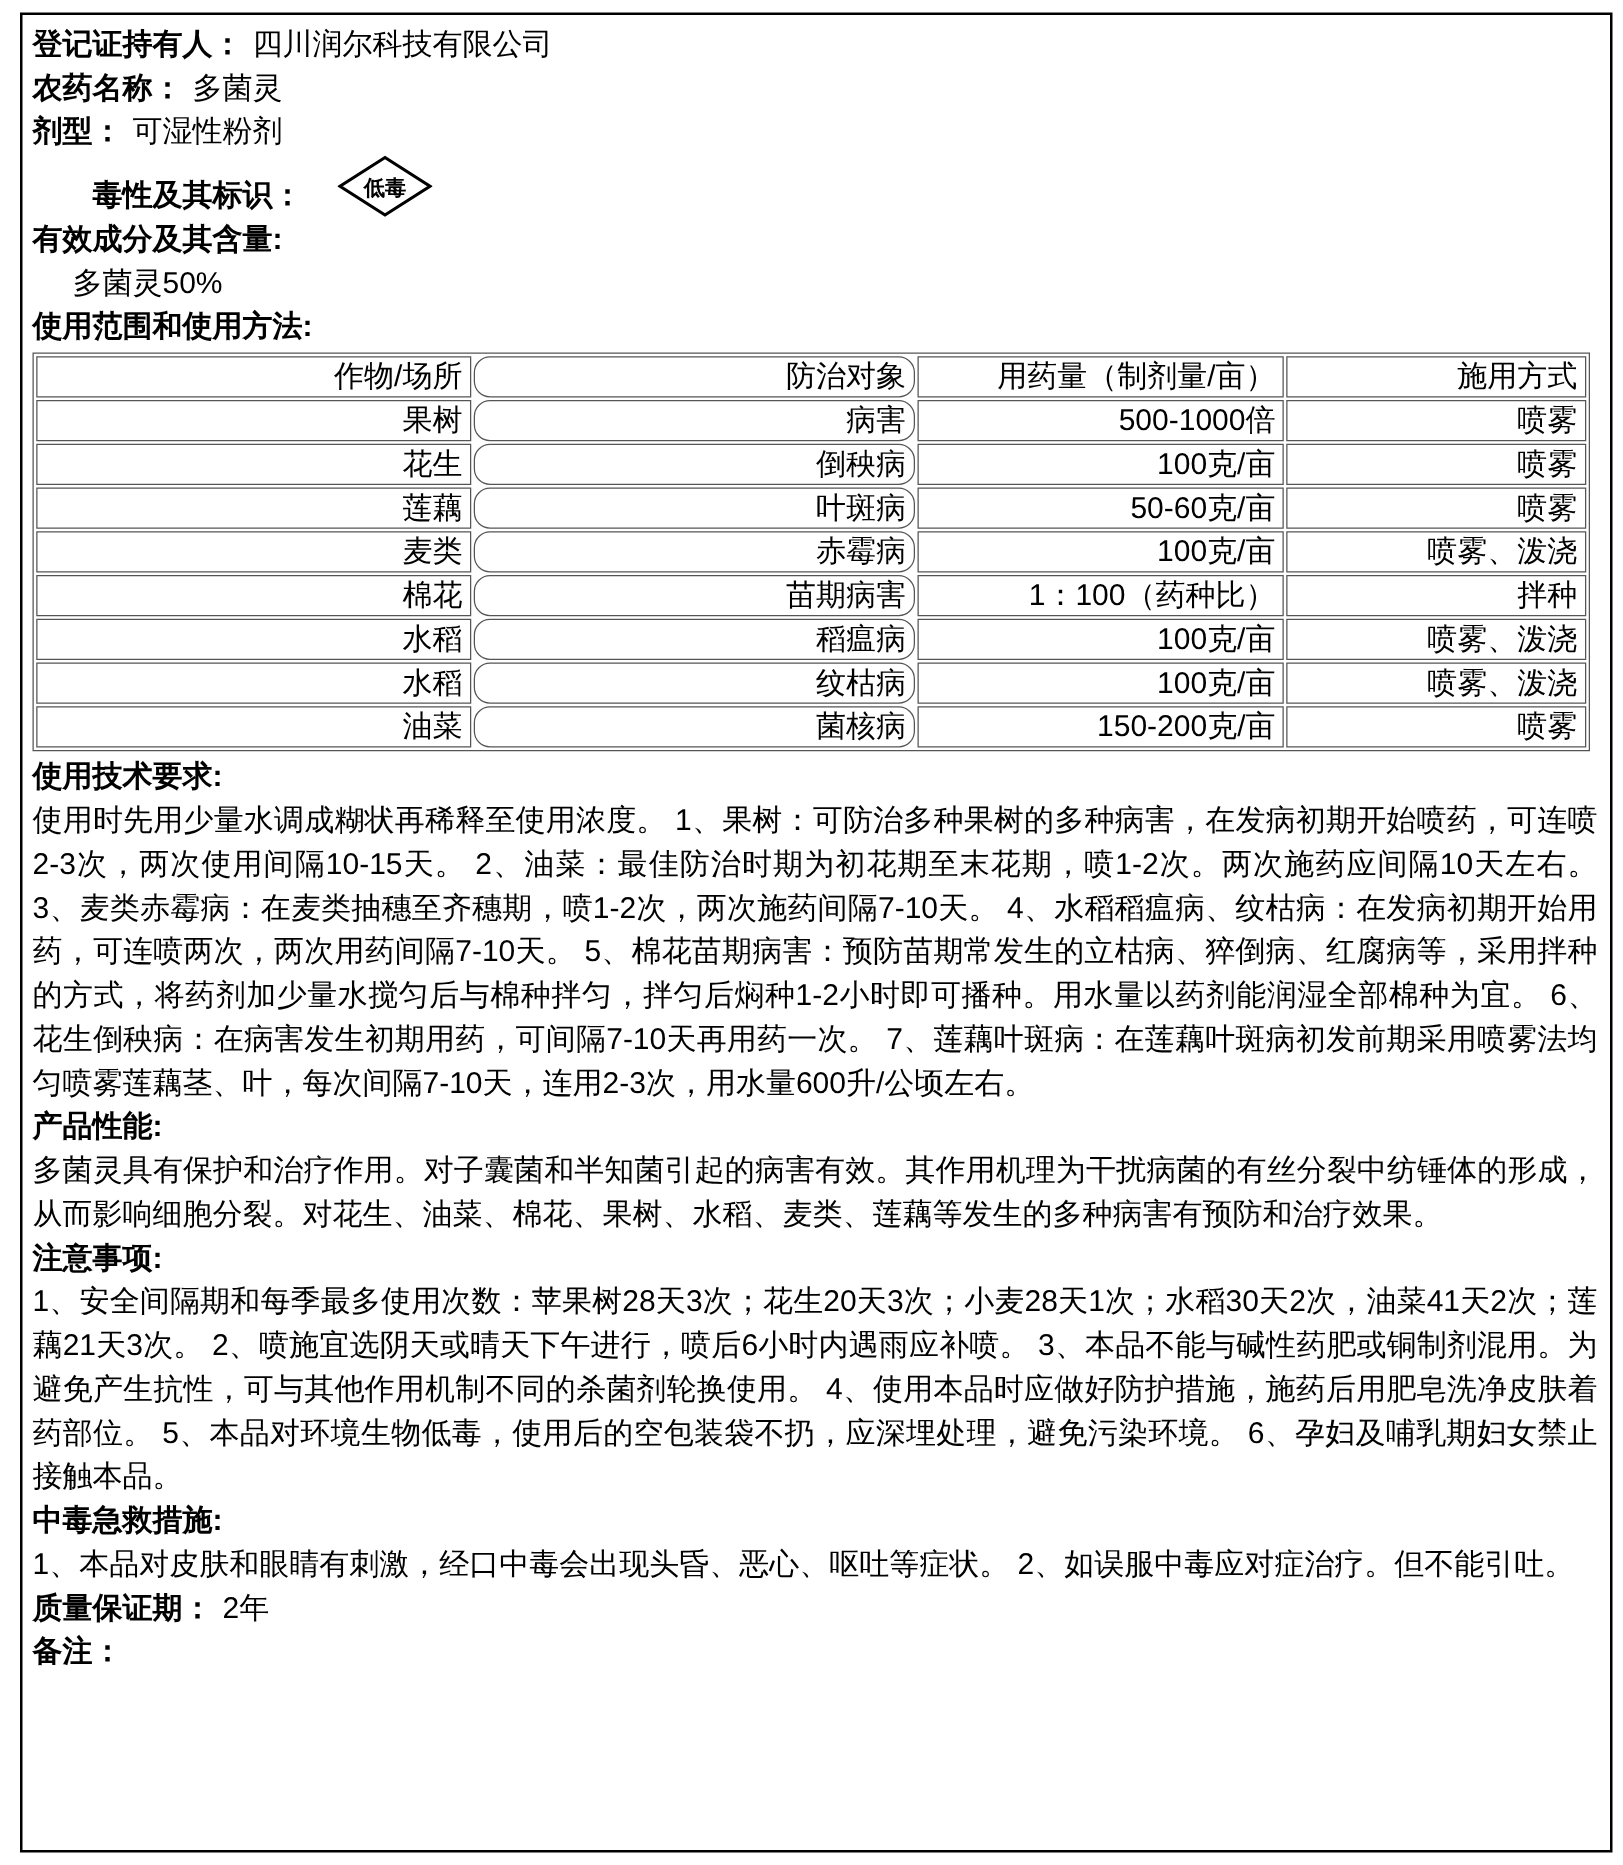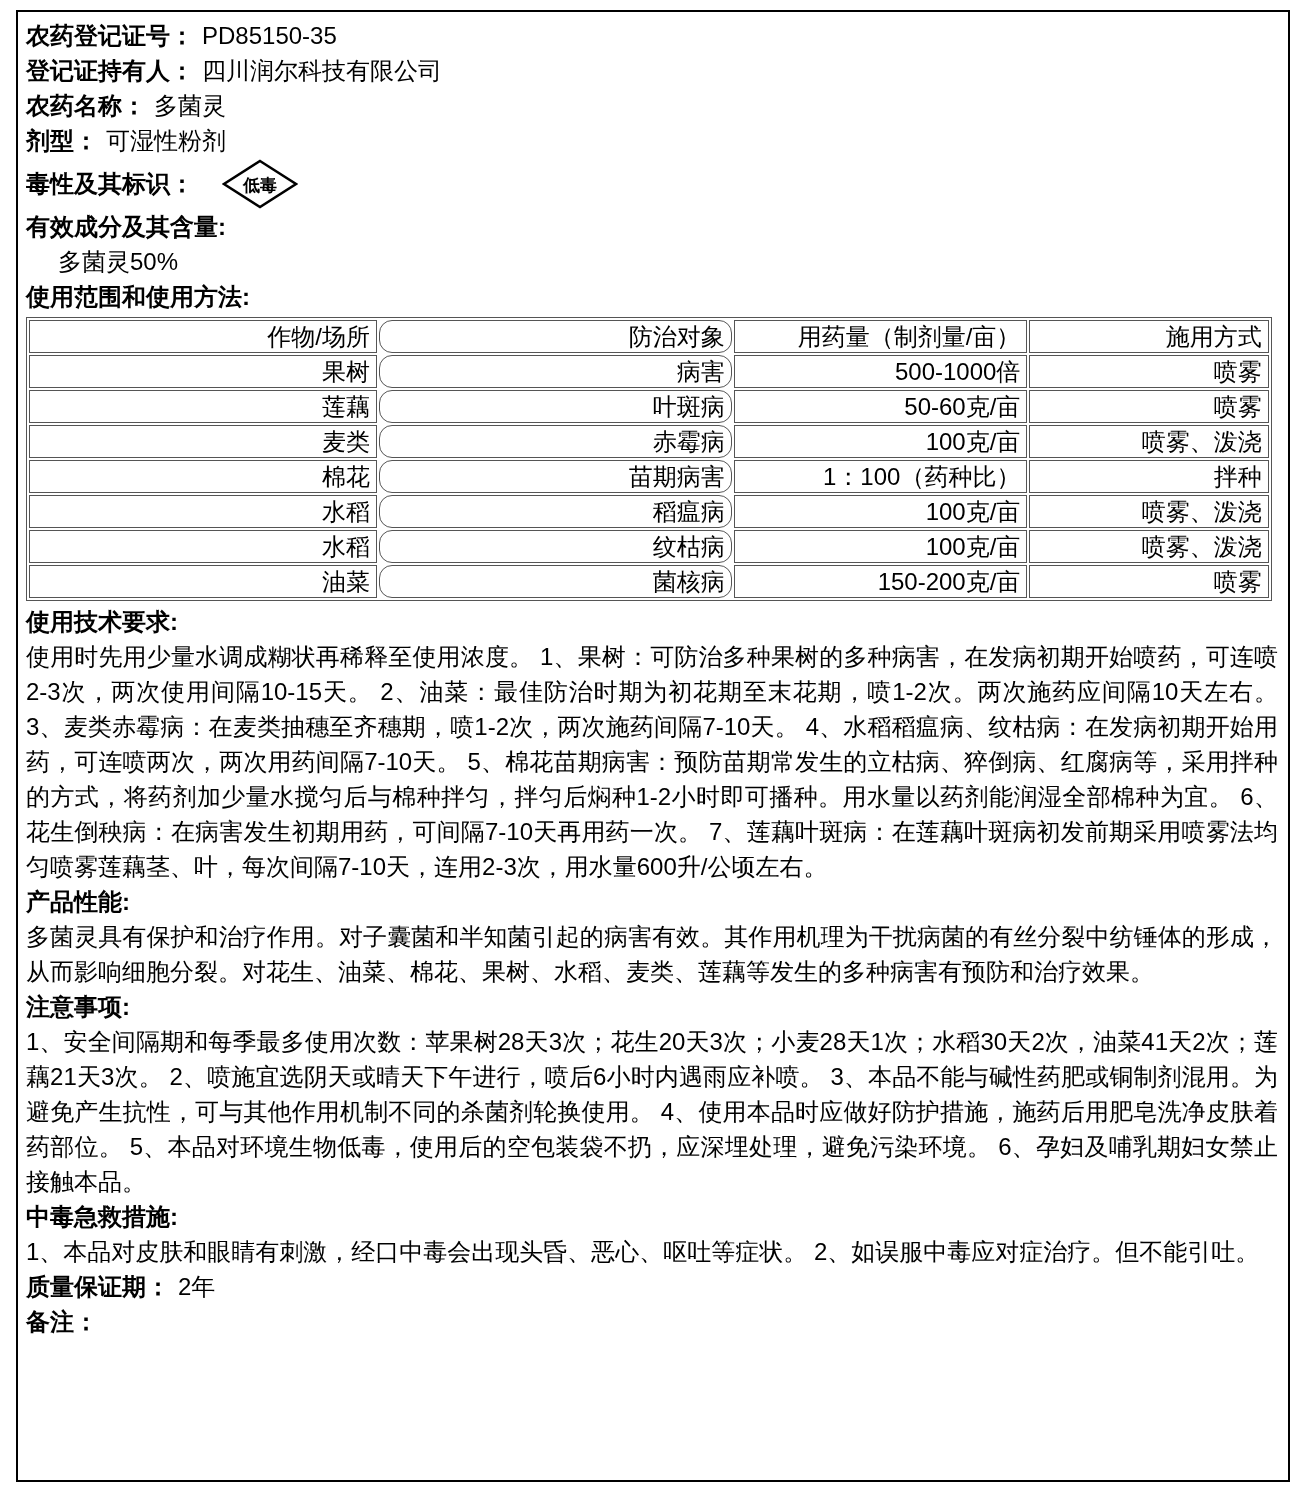--- a/index.html
+++ b/index.html
@@ -14,21 +14,21 @@
     padding:6px 10px 4px 8px;
     font-size:24px;line-height:35px;
     overflow:hidden;
   }
   .line{white-space:nowrap;}
   .lbl{font-weight:bold;}
   .val{font-weight:normal;margin-left:8px;}
   .heading{font-weight:bold;}
   .indent{padding-left:32px;}
   .body-text{text-align:justify;}
-  .tox-row{display:flex;align-items:center;}
+  .tox-row{display:flex;align-items:flex-end;margin-left:48px;}
   .diamond-badge{margin-left:28px;margin-top:1px;flex:0 0 auto;}
   table.usage{
     width:99.5%;
     border:1px solid #555;
     border-collapse:separate;border-spacing:2px;
     margin:3px 0 3px 0;
   }
   table.usage th, table.usage td{
     border:1px solid #555;
     font-weight:normal;text-align:right;
@@ -39,23 +39,20 @@
   table.usage th:nth-child(1), table.usage td:nth-child(1){width:28.2%;}
   table.usage th:nth-child(2), table.usage td:nth-child(2){width:28.6%;border-radius:13px;}
   table.usage th:nth-child(3), table.usage td:nth-child(3){width:23.8%;padding-left:18px;}
   table.usage th:nth-child(4), table.usage td:nth-child(4){width:19.4%;}
 </style>
 </head>
 <body>
 
 <div class="page">
 
-  <div class="line">
-    <span class="lbl">农药登记证号：</span><span class="val">PD85150-35</span>
-  </div>
   <div class="line">
     <span class="lbl">登记证持有人：</span><span class="val">四川润尔科技有限公司</span>
   </div>
   <div class="line">
     <span class="lbl">农药名称：</span><span class="val">多菌灵</span>
   </div>
   <div class="line">
     <span class="lbl">剂型：</span><span class="val">可湿性粉剂</span>
   </div>
 
@@ -79,20 +76,26 @@
           <th>防治对象</th>
           <th>用药量（制剂量/亩）</th>
           <th>施用方式</th>
         </tr>
     </thead>
     <tbody id="usage-body">
         <tr>
           <td>果树</td>
           <td>病害</td>
           <td>500-1000倍</td>
+          <td>喷雾</td>
+        </tr>
+        <tr>
+          <td>花生</td>
+          <td>倒秧病</td>
+          <td>100克/亩</td>
           <td>喷雾</td>
         </tr>
         <tr>
           <td>莲藕</td>
           <td>叶斑病</td>
           <td>50-60克/亩</td>
           <td>喷雾</td>
         </tr>
         <tr>
           <td>麦类</td>

